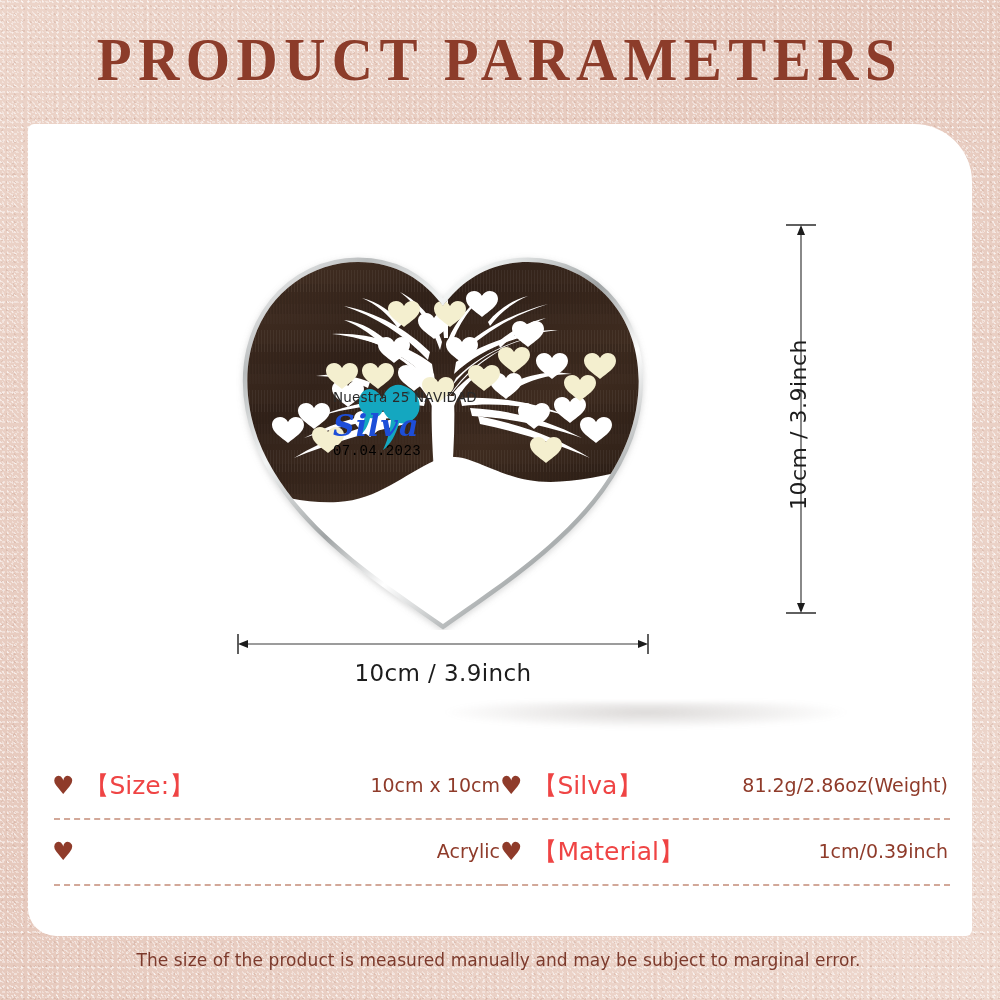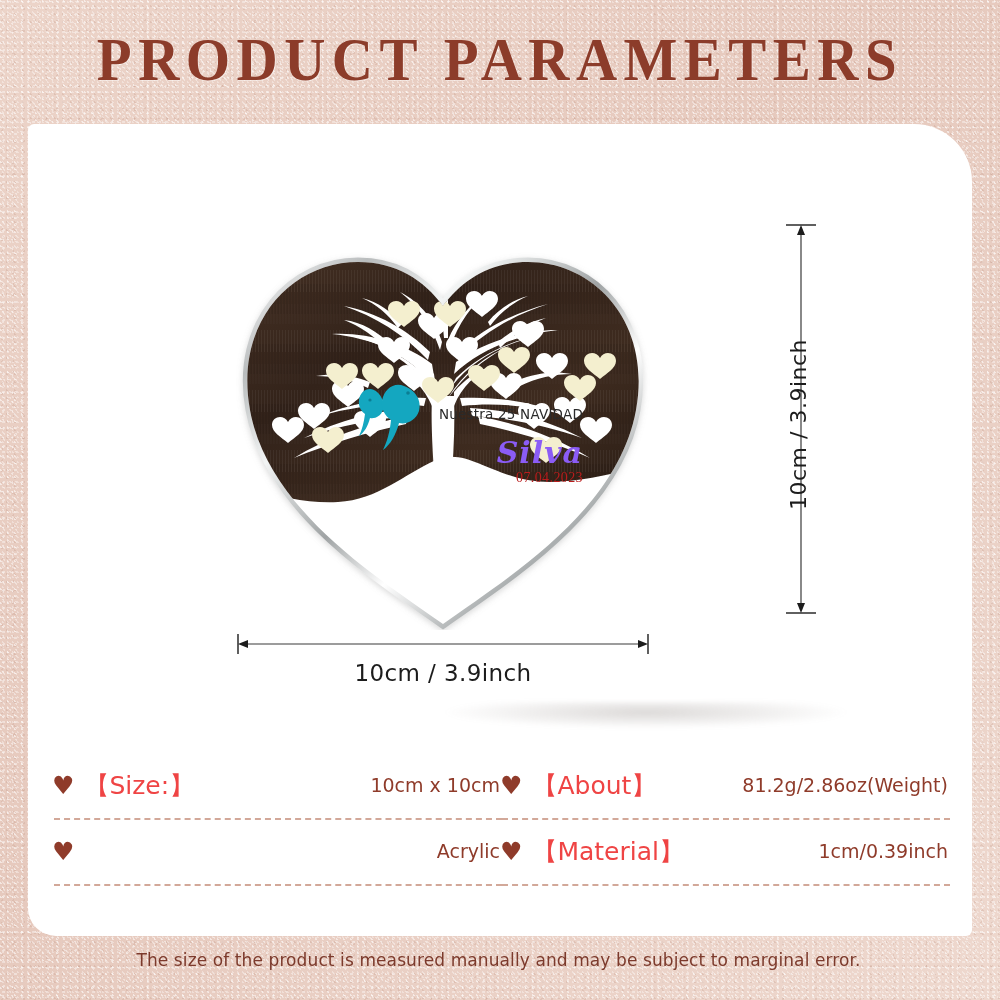--- a/index.html
+++ b/index.html
@@ -51,36 +51,36 @@
   #plaque-wrap{position:absolute;left:200px;top:86px;width:430px;height:420px;}
   #plaque-svg{position:absolute;left:0;top:0;width:430px;height:420px;}
   #plaque-shadow{
     position:absolute;left:218px;top:492px;width:400px;height:26px;
     background:radial-gradient(ellipse at 50% 40%, rgba(120,110,105,.26) 0%, rgba(120,110,105,.10) 45%, rgba(255,255,255,0) 72%);
     filter:blur(2px);
   }
 
   
   #engrave-block{
-    position:absolute;left:305px;top:281px;width:250px;text-align:right;
+    position:absolute;left:305px;top:264px;width:250px;text-align:left;
     pointer-events:none;
   }
   .engrave-line{
     font-family:"DejaVu Sans",sans-serif;
     font-size:13.5px;line-height:19px;color:#2a2a2a;letter-spacing:.2px;
   }
   #engrave-name{
     font-family:"DejaVu Serif",serif;
     font-style:italic;font-weight:700;
     font-size:30px;line-height:34px;letter-spacing:1px;
-    color:#8b5cf6;margin-top:12px;
+    color:#1d4ed8;margin-top:2px;
   }
   #engrave-date{
-    font-family:Liberation Serif, serif;
-    font-size:14px;line-height:18px;color:#b91c1c;letter-spacing:.4px;margin-top:-1px;
+    font-family:Liberation Mono, monospace;
+    font-size:14px;line-height:18px;color:#000000;letter-spacing:.4px;margin-top:-1px;
   }
 
   
   #dim-vertical{position:absolute;left:740px;top:95px;width:80px;height:400px;}
   #dim-v-line{position:absolute;left:0;top:0;width:80px;height:400px;}
   #dim-v-label{
     position:absolute;left:18px;top:120px;
     font-family:"DejaVu Sans",sans-serif;
     font-size:22px;color:#1c1c1c;letter-spacing:.5px;
     transform-origin:left top;
@@ -315,21 +315,21 @@
           <span class="spec-value">Acrylic</span>
         </div>
       </div>
       <div class="spec-sep"></div>
     </div>
 
     <div class="spec-col" id="spec-col-right">
       <div class="spec-row">
         <div class="spec-line">
           <span class="spec-heart">♥</span>
-          <span class="spec-label">【About】</span>
+          <span class="spec-label">【Silva】</span>
           <span class="spec-value">81.2g/2.86oz(Weight)</span>
         </div>
       </div>
       <div class="spec-sep"></div>
       <div class="spec-row">
         <div class="spec-line">
           <span class="spec-heart">♥</span>
           <span class="spec-label">【Material】</span>
           <span class="spec-value">1cm/0.39inch</span>
         </div>

